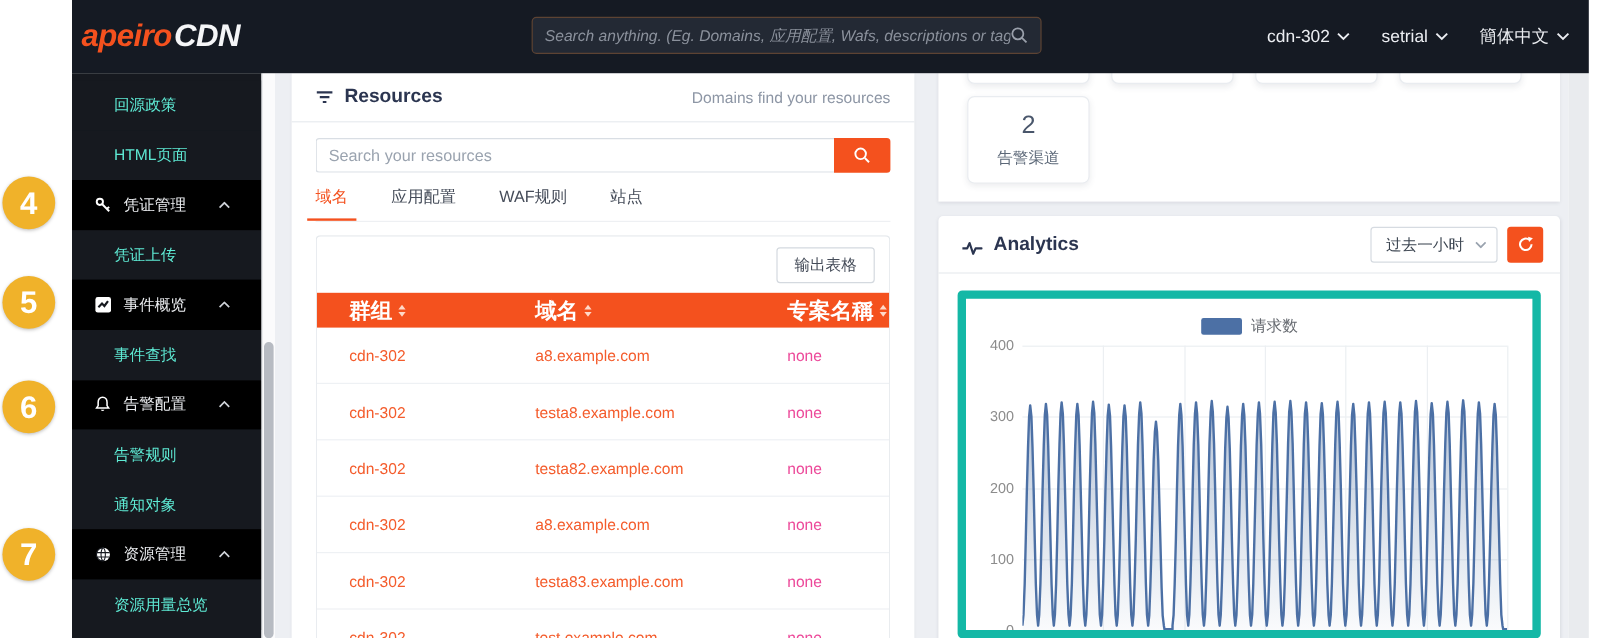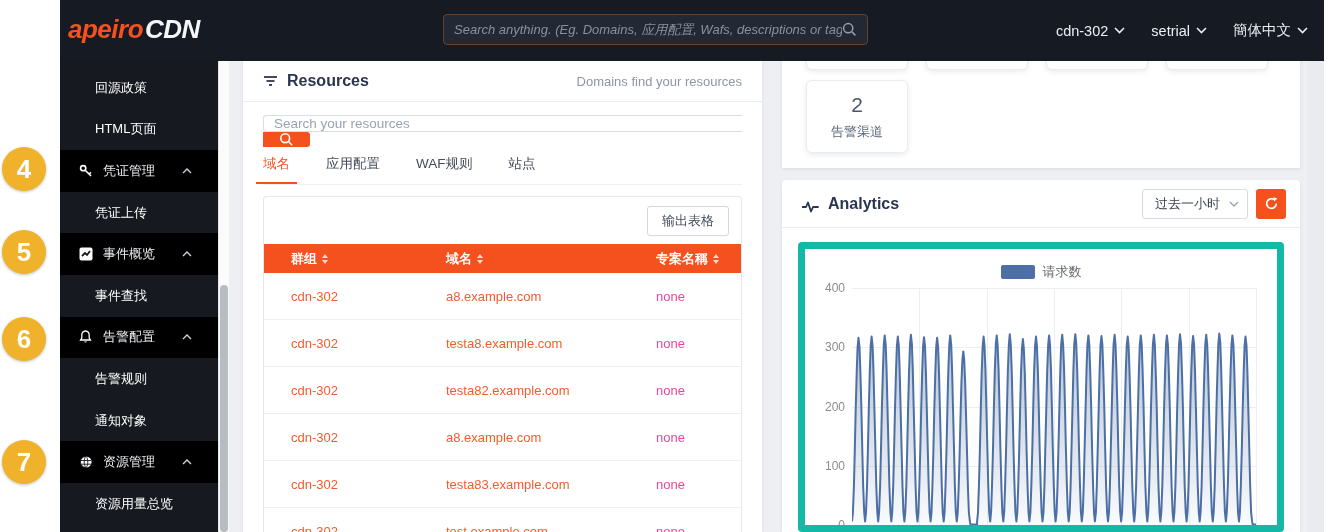--- a/index.html
+++ b/index.html
@@ -25,21 +25,21 @@
                align-items:center; gap:26px; }
   .nav-menu { color:#eceef2; font-size:14.5px; display:flex; align-items:center;
               gap:6px; cursor:pointer; white-space:nowrap; }
   .chev { display:inline-block; }
 
   
   .sidebar { position:absolute; left:60px; top:61px; width:158px; height:471px;
              background:#16191f; z-index:5; padding-top:6px; }
   .side-row { height:41.6px; display:flex; align-items:center; position:relative;
               font-size:13px; cursor:pointer; }
-  .side-row.sub   { background:#16191f; color:#ffffff; padding-left:35px; }
+  .side-row.sub   { background:#16191f; color:#5eead4; padding-left:35px; }
   .side-row.group { background:#000000; color:#eceef1; padding-left:18px; }
   .side-row.group .g-label { margin-left:10px; }
   .side-ico { width:15px; height:15px; display:inline-flex; align-items:center;
               justify-content:center; color:#e8eaee; }
   .side-chev { position:absolute; right:26px; top:50%; transform:translateY(-50%); color:#cfd3d9; }
 
   
   .side-scroll-track { position:absolute; left:218px; top:61px; width:11px; height:471px;
                        background:#fbfbfc; border-left:1px solid #e4e6e9; z-index:6; }
   .side-scroll-thumb { position:absolute; left:1px; top:224px; width:8px; height:247px;
@@ -60,21 +60,21 @@
 
   
   .res-panel { position:absolute; left:243px; top:61px; width:519px; height:471px;
                background:#ffffff; box-shadow:0 1px 3px rgba(40,50,70,0.10);
                z-index:4; }
   .res-head { height:40px; display:flex; align-items:center; padding:0 20px; }
   .res-title { color:#2b3550; font-weight:bold; font-size:16px; display:flex;
                align-items:center; gap:9px; }
   .res-sub { margin-left:auto; color:#8d96a5; font-size:13px; }
   .res-div { height:1px; background:#e8ebef; }
-  .res-searchrow { position:absolute; left:20px; top:54px; width:479px; height:29px; display:flex;flex-direction:column; }
+  .res-searchrow { position:absolute; left:20px; top:54px; width:479px; height:29px; display:flex; }
   .res-input { flex:1; border:1px solid #d9dee4; border-right:none; border-radius:3px 0 0 3px;
                padding:0 10px; font-size:13.5px; color:#444; outline:none;
                font-family:"Liberation Sans","DejaVu Sans",sans-serif; }
   .res-input::placeholder { color:#9aa3af; }
   .res-search-btn { width:47px; background:#f4511e; border:none; border-radius:0 3px 3px 0;
                     color:#fff; cursor:pointer; display:flex; align-items:center; justify-content:center; }
   .res-tabs { position:absolute; left:20px; top:94px; width:479px; height:30px; display:flex;
               gap:36px; border-bottom:1px solid #eef0f3; }
   .res-tab { font-size:13.5px; color:#454c59; cursor:pointer; padding-bottom:9px; position:relative; }
   .res-tab.active { color:#f4511e; }
@@ -83,21 +83,21 @@
   .table-box { position:absolute; left:20px; top:135px; width:479px; height:336px;
                border:1px solid #e4e8ec; border-bottom:none; border-radius:4px 4px 0 0;
                background:#fff; overflow:hidden; }
   .export-row { height:47px; position:relative; }
   .export-btn { position:absolute; right:12px; top:9px; height:30px; padding:0 14px;
                 background:#fff; border:1px solid #d4d9df; border-radius:3px;
                 font-size:13px; color:#454c59; cursor:pointer;
                 font-family:"Liberation Sans","DejaVu Sans",sans-serif; }
   .t-head { height:29px; background:#f4511e; display:grid;
             grid-template-columns:155px 210px 1fr; align-items:center; padding-left:27px;
-            color:#ffffff; font-size:13px; font-weight:bold; }
+            color:#ffffff; font-size:18px; font-weight:bold; }
   .t-head .hcell { display:flex; align-items:center; gap:5px; cursor:pointer; }
   .sorter { display:inline-flex; flex-direction:column; gap:2px; }
   .sorter i { width:0; height:0; border-left:3.5px solid transparent; border-right:3.5px solid transparent; }
   .sorter .up { border-bottom:4px solid #ffd9c9; }
   .sorter .dn { border-top:4px solid #ffd9c9; }
   .t-row { height:47px; display:grid; grid-template-columns:155px 210px 1fr;
            align-items:center; padding-left:27px; font-size:13px;
            border-bottom:1px solid #eef1f4; }
   .t-row .lnk { color:#f45c2c; cursor:pointer; }
   .t-row .mut { color:#ec4899; }

